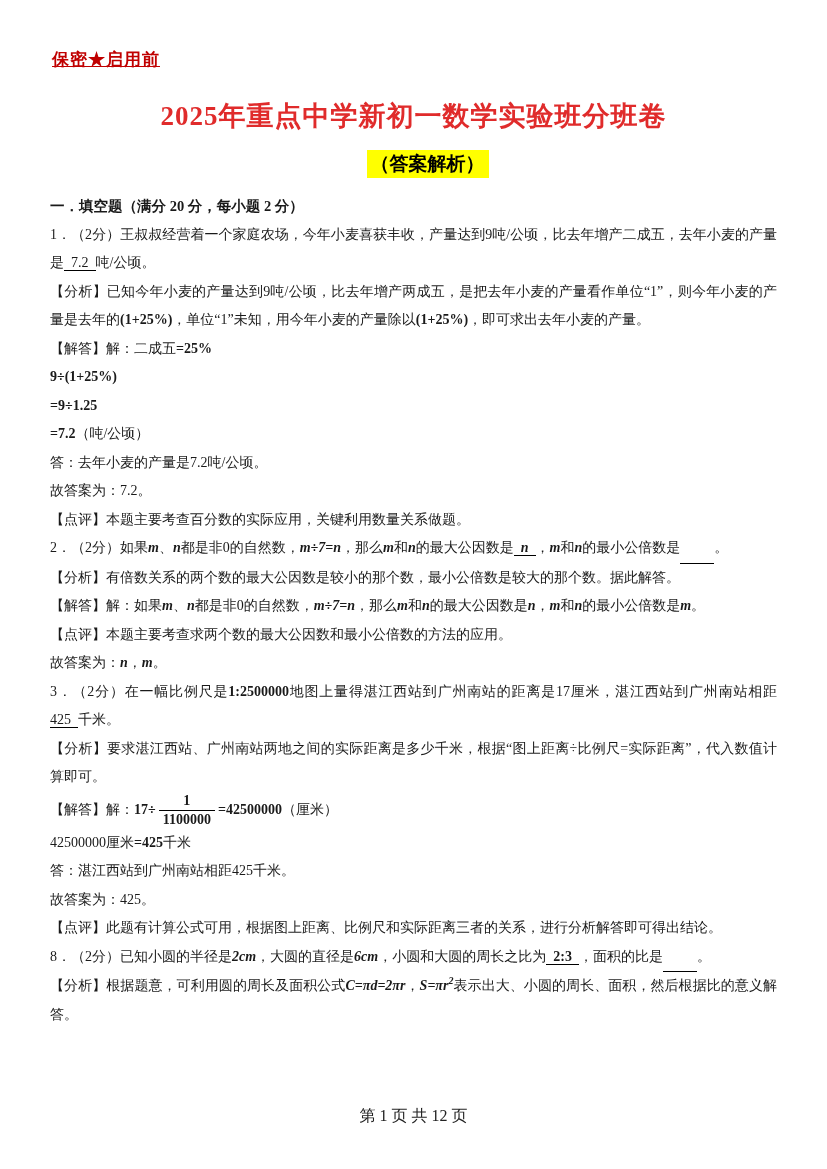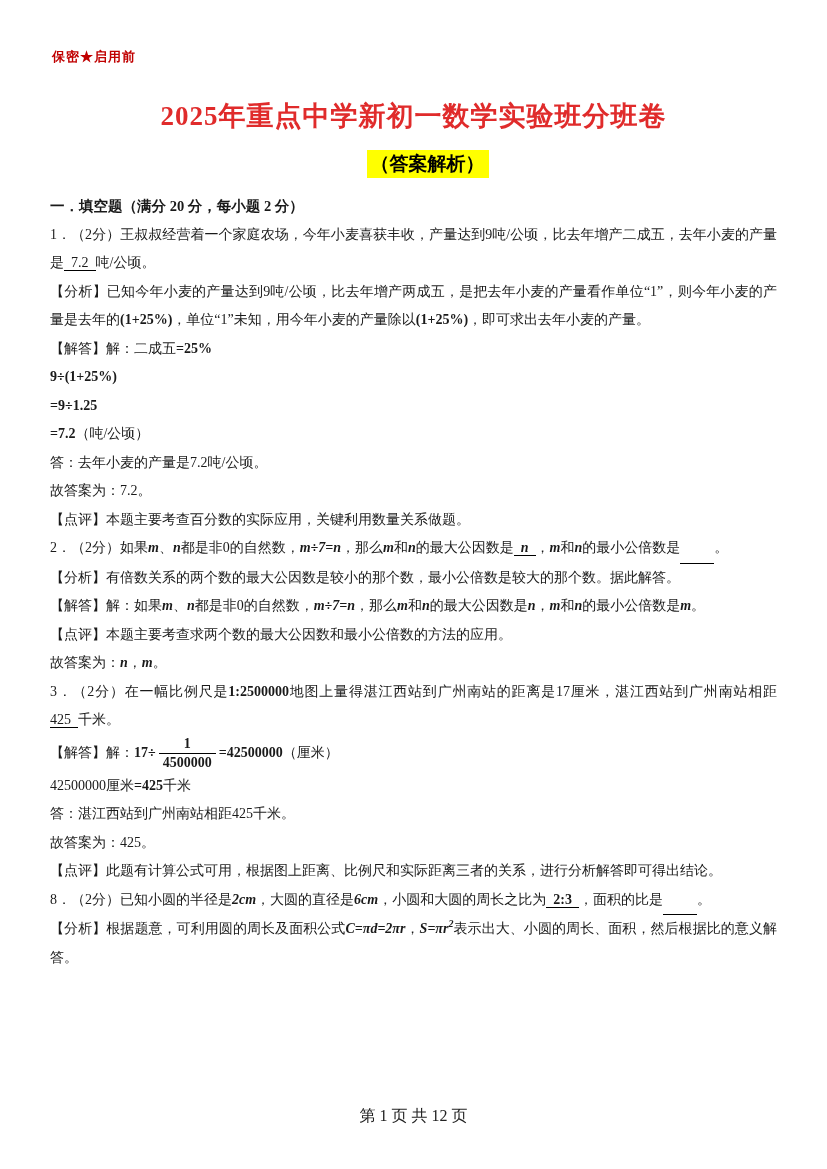--- a/index.html
+++ b/index.html
@@ -17,24 +17,25 @@
     margin: 0 auto;
     background: #ffffff;
     font-family: "Liberation Serif", "DejaVu Serif", serif;
     color: var(--ink);
     overflow: hidden;
   }
   .security-notice {
     position: absolute;
     top: 48px;
     left: 52px;
-    font-size: 13px;
+    font-size: 17px;
     font-weight: bold;
     color: var(--accent-red);
     letter-spacing: 1px;
+    text-decoration: underline;
   }
   .doc-title {
     position: absolute;
     top: 98px;
     left: 0;
     width: 100%;
     text-align: center;
     font-size: 27px;
     font-weight: bold;
     color: var(--title-red);
@@ -124,21 +125,22 @@
       <p class="para"><span class="b">=7.2</span><span>（吨/公顷）</span></p>
       <p class="para"><span>答：去年小麦的产量是7.2吨/公顷。</span></p>
       <p class="para"><span>故答案为：7.2。</span></p>
       <p class="para"><span>【点评】本题主要考查百分数的实际应用，关键利用数量关系做题。</span></p>
       <p class="para"><span>2．（2分）如果</span><span class="b i">m</span><span>、</span><span class="b i">n</span><span>都是非0的自然数，</span><span class="b i">m÷7=n</span><span>，那么</span><span class="b i">m</span><span>和</span><span class="b i">n</span><span>的最大公因数是</span><span class="b i u">  n  </span><span>，</span><span class="b i">m</span><span>和</span><span class="b i">n</span><span>的最小公倍数是</span><span class="u blank" style="width: 34px;">      </span><span>。</span></p>
       <p class="para"><span>【分析】有倍数关系的两个数的最大公因数是较小的那个数，最小公倍数是较大的那个数。据此解答。</span></p>
       <p class="para"><span>【解答】解：如果</span><span class="b i">m</span><span>、</span><span class="b i">n</span><span>都是非0的自然数，</span><span class="b i">m÷7=n</span><span>，那么</span><span class="b i">m</span><span>和</span><span class="b i">n</span><span>的最大公因数是</span><span class="b i">n</span><span>，</span><span class="b i">m</span><span>和</span><span class="b i">n</span><span>的最小公倍数是</span><span class="b i">m</span><span>。</span></p>
       <p class="para"><span>【点评】本题主要考查求两个数的最大公因数和最小公倍数的方法的应用。</span></p>
       <p class="para"><span>故答案为：</span><span class="b i">n</span><span>，</span><span class="b i">m</span><span>。</span></p>
       <p class="para"><span>3．（2分）在一幅比例尺是</span><span class="b">1:2500000</span><span>地图上量得湛江西站到广州南站的距离是17厘米，湛江西站到广州南站相距</span><span class="u">425  </span><span>千米。</span></p>
-      <p class="para"><span>【解答】解：</span><span class="b">17÷</span><span class="frac"><span class="num">1</span><span class="den">4500000</span></span><span class="b">=42500000</span><span>（厘米）</span></p>
+      <p class="para"><span>【分析】要求湛江西站、广州南站两地之间的实际距离是多少千米，根据“图上距离÷比例尺=实际距离”，代入数值计算即可。</span></p>
+      <p class="para"><span>【解答】解：</span><span class="b">17÷</span><span class="frac"><span class="num">1</span><span class="den">1100000</span></span><span class="b">=42500000</span><span>（厘米）</span></p>
       <p class="para"><span>42500000厘米</span><span class="b">=425</span><span>千米</span></p>
       <p class="para"><span>答：湛江西站到广州南站相距425千米。</span></p>
       <p class="para"><span>故答案为：425。</span></p>
       <p class="para"><span>【点评】此题有计算公式可用，根据图上距离、比例尺和实际距离三者的关系，进行分析解答即可得出结论。</span></p>
       <p class="para"><span>8．（2分）已知小圆的半径是</span><span class="b i">2cm</span><span>，大圆的直径是</span><span class="b i">6cm</span><span>，小圆和大圆的周长之比为</span><span class="b u">  2:3  </span><span>，面积的比是</span><span class="u blank" style="width: 34px;">      </span><span>。</span></p>
       <p class="para"><span>【分析】根据题意，可利用圆的周长及面积公式</span><span class="b i">C=πd=2πr</span><span>，</span><span class="b i">S=πr</span><span class="b i sup">2</span><span>表示出大、小圆的周长、面积，然后根据比的意义解答。</span></p>
     </div>
   <div class="page-footer">第 1 页 共 12 页</div>
 </div>
 

